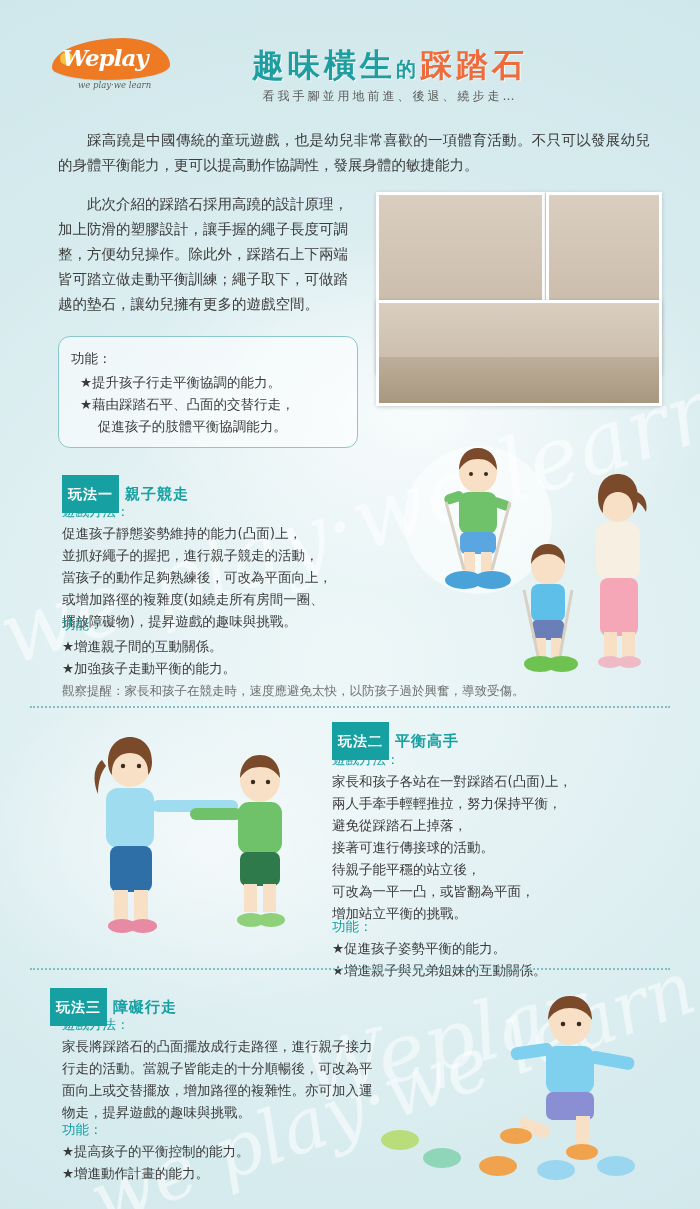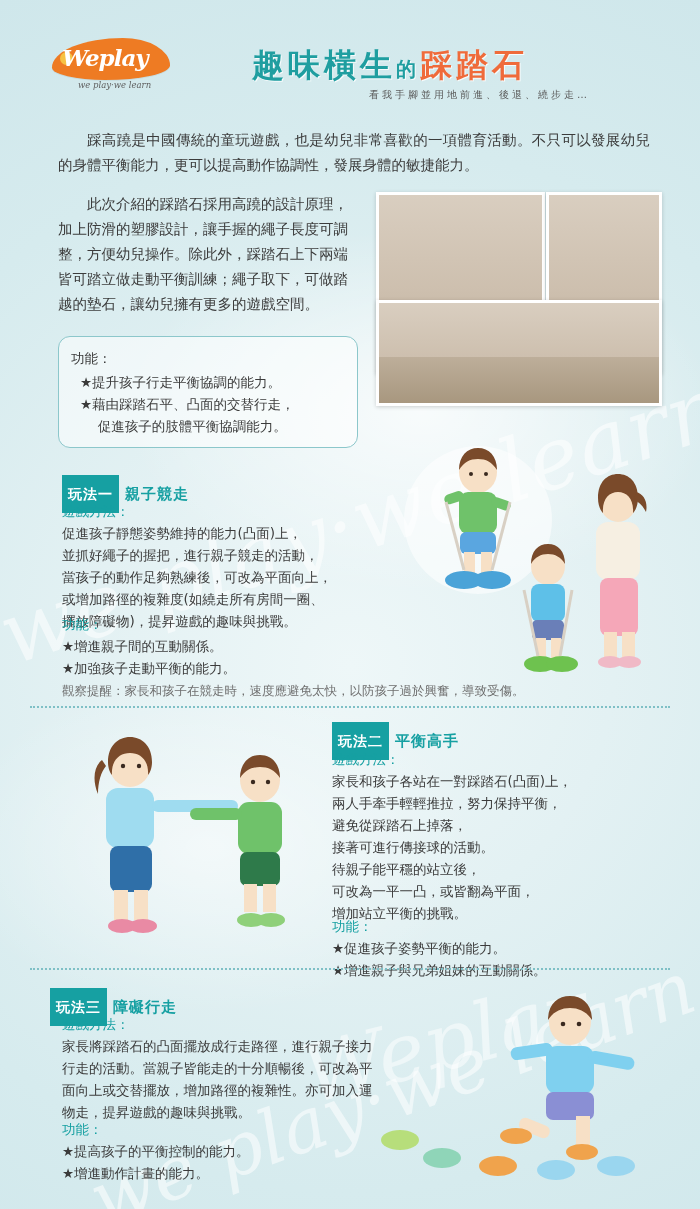--- a/index.html
+++ b/index.html
@@ -72,22 +72,22 @@
   
   .title{
     position:absolute;left:210px;top:44px;width:360px;text-align:center;
     font-family:Liberation Serif, serif;
     font-weight:bold;font-size:32px;color:#1f9ea0;letter-spacing:4px;
     text-shadow:1px 1px 0 rgba(255,255,255,.8);
   }
   .title .accent{color:#ef6b3b;}
   .title .small{font-size:20px;color:#1f9ea0;}
   .subtitle{
-    position:absolute;left:190px;top:88px;width:400px;text-align:right;
-    font-size:10px;color:#5a5a5a;letter-spacing:3px;
+    position:absolute;left:190px;top:88px;width:400px;text-align:center;
+    font-size:12px;color:#5a5a5a;letter-spacing:3px;
   }
 
   
   .intro{
     position:absolute;left:58px;top:128px;width:592px;
     font-size:14.5px;line-height:25px;color:#3b3b3b;text-align:justify;
   }
   .intro p{margin:0 0 10px 0;text-indent:2em;}
   .intro2{
     position:absolute;left:58px;top:192px;width:300px;

